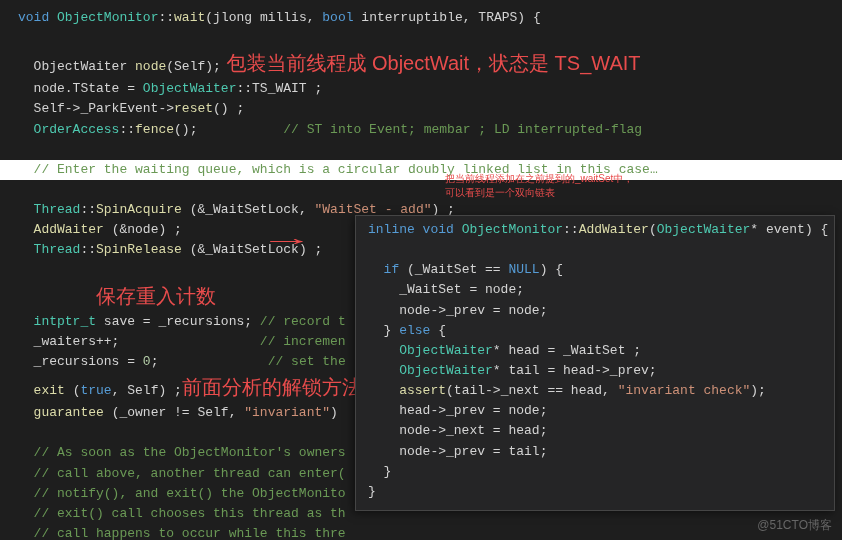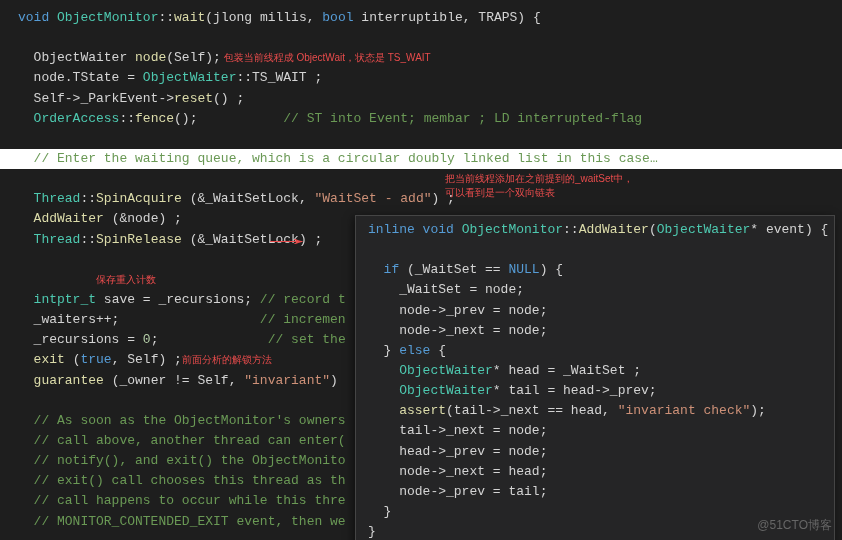--- a/index.html
+++ b/index.html
@@ -23,21 +23,21 @@
       margin-left: -18px;
       padding-left: 18px;
     }
     .kw { color: #569cd6; }
     .type { color: #4ec9b0; }
     .fn { color: #dcdcaa; }
     .str { color: #ce9178; }
     .comment { color: #6a9955; }
     .num { color: #b5cea8; }
     .const { color: #569cd6; }
-    .annotation-red { color: #e84c4c; font-family: 'SimSun', 'Microsoft YaHei', sans-serif; font-size: 10px; }
+    .annotation-red { color: #e84c4c; font-family: 'SimSun', 'Microsoft YaHei', sans-serif; font-size: 20px; }
     .popup {
       position: absolute;
       left: 355px;
       top: 215px;
       width: 480px;
       background: #252526;
       border: 1px solid #454545;
       box-shadow: -2px 2px 8px rgba(0,0,0,0.5);
       padding: 4px 0 8px 12px;
       line-height: 1.55;
@@ -109,26 +109,24 @@
 </div>
 
 <div class="arrow">→</div>
 
 <div class="popup">
   <div class="line"><span class="kw">inline void</span><span class="type"> ObjectMonitor</span><span>::</span><span class="fn">AddWaiter</span><span>(</span><span class="type">ObjectWaiter</span><span>* event) {</span></div>
   <div class="line"> </div>
   <div class="line"><span>  </span><span class="kw">if</span><span> (_WaitSet == </span><span class="const">NULL</span><span>) {</span></div>
   <div class="line"><span>    _WaitSet = node;</span></div>
   <div class="line"><span>    node-&gt;_prev = node;</span></div>
-  <div class="line"><span>    node-&gt;_next = node;</span></div>
   <div class="line"><span>  } </span><span class="kw">else</span><span> {</span></div>
   <div class="line"><span>    </span><span class="type">ObjectWaiter</span><span>* head = _WaitSet ;</span></div>
   <div class="line"><span>    </span><span class="type">ObjectWaiter</span><span>* tail = head-&gt;_prev;</span></div>
   <div class="line"><span>    </span><span class="fn">assert</span><span>(tail-&gt;_next == head, </span><span class="str">"invariant check"</span><span>);</span></div>
-  <div class="line"><span>    tail-&gt;_next = node;</span></div>
   <div class="line"><span>    head-&gt;_prev = node;</span></div>
   <div class="line"><span>    node-&gt;_next = head;</span></div>
   <div class="line"><span>    node-&gt;_prev = tail;</span></div>
   <div class="line"><span>  }</span></div>
   <div class="line"><span>}</span></div>
 </div>
 
 <div class="watermark">@51CTO博客</div>
 
 </body></html>

